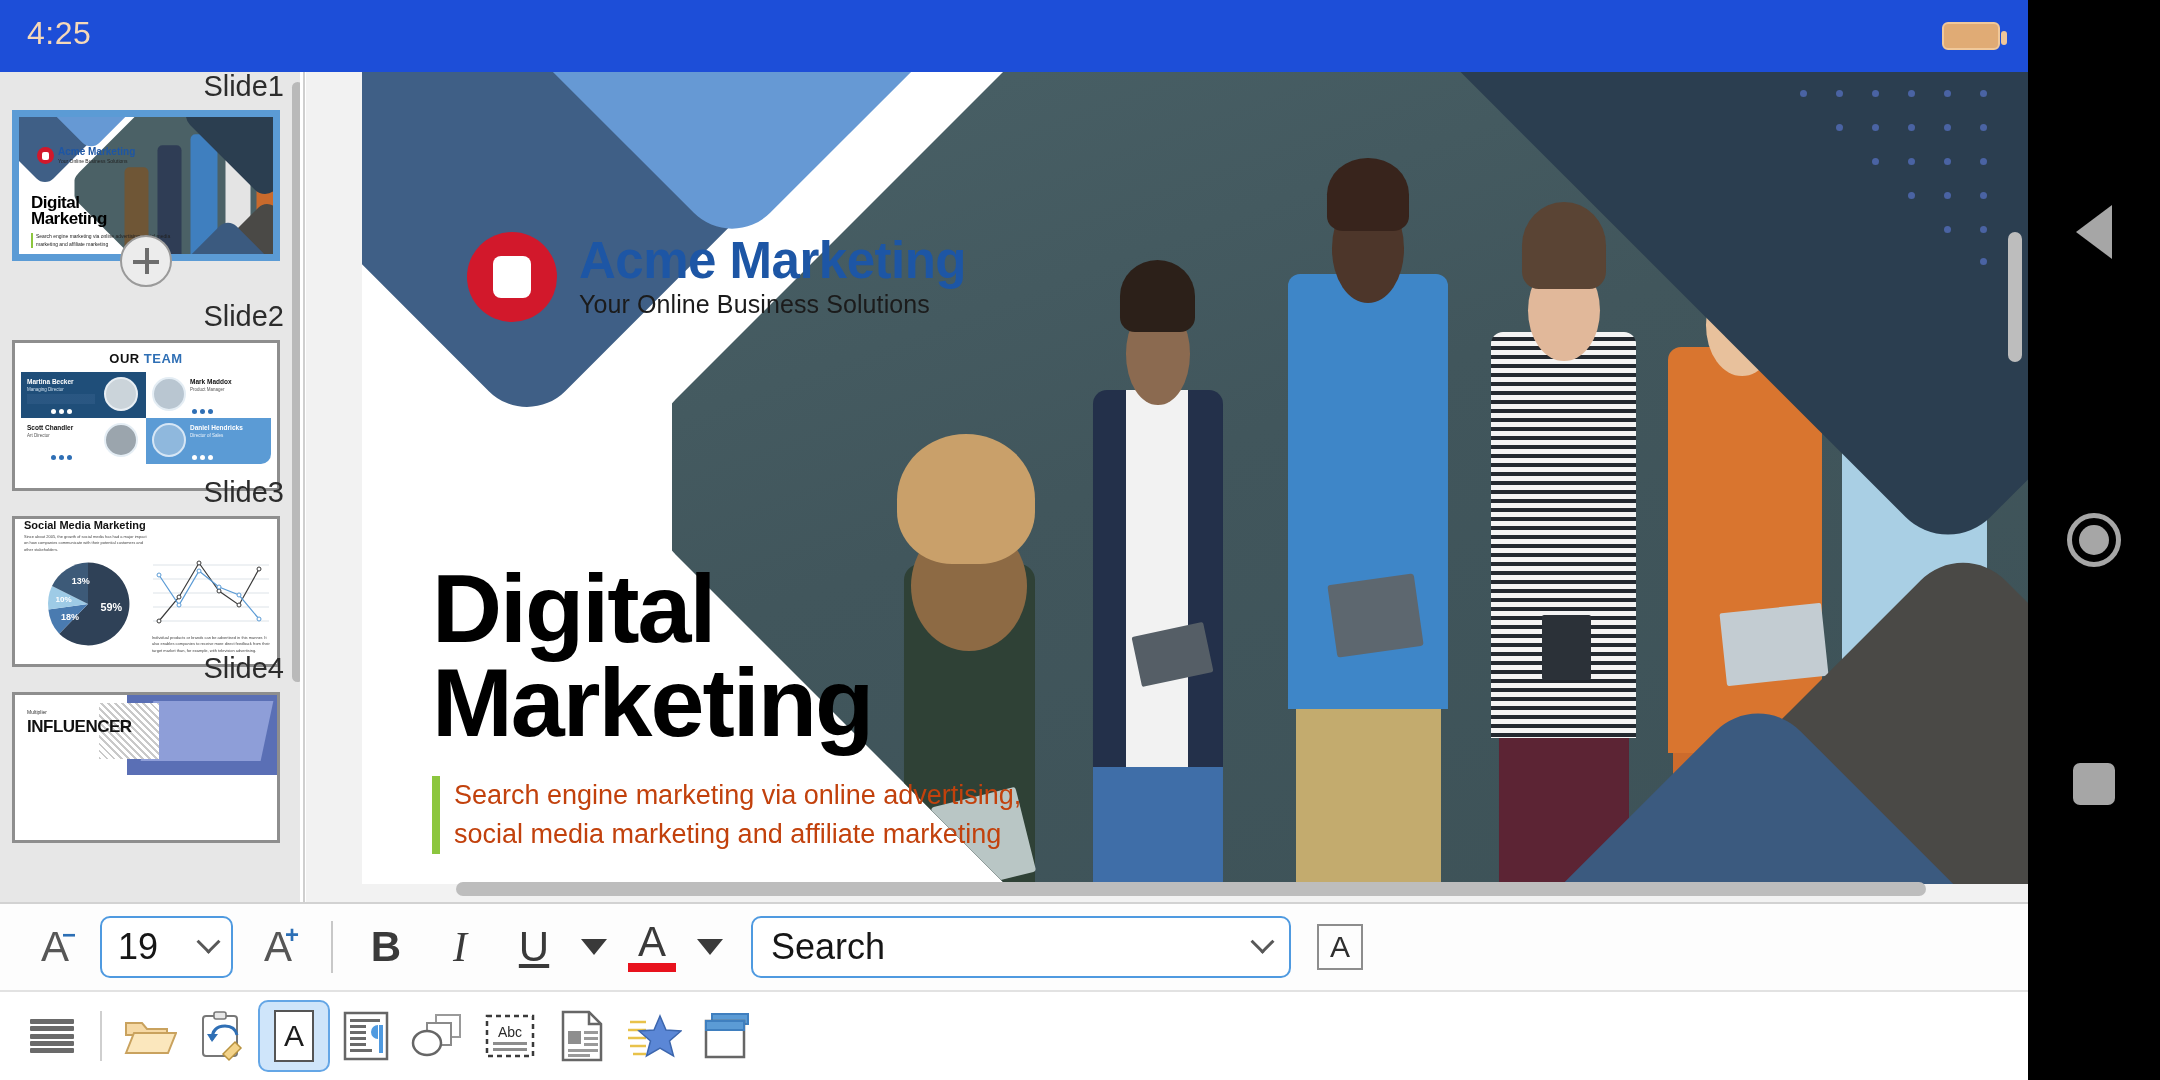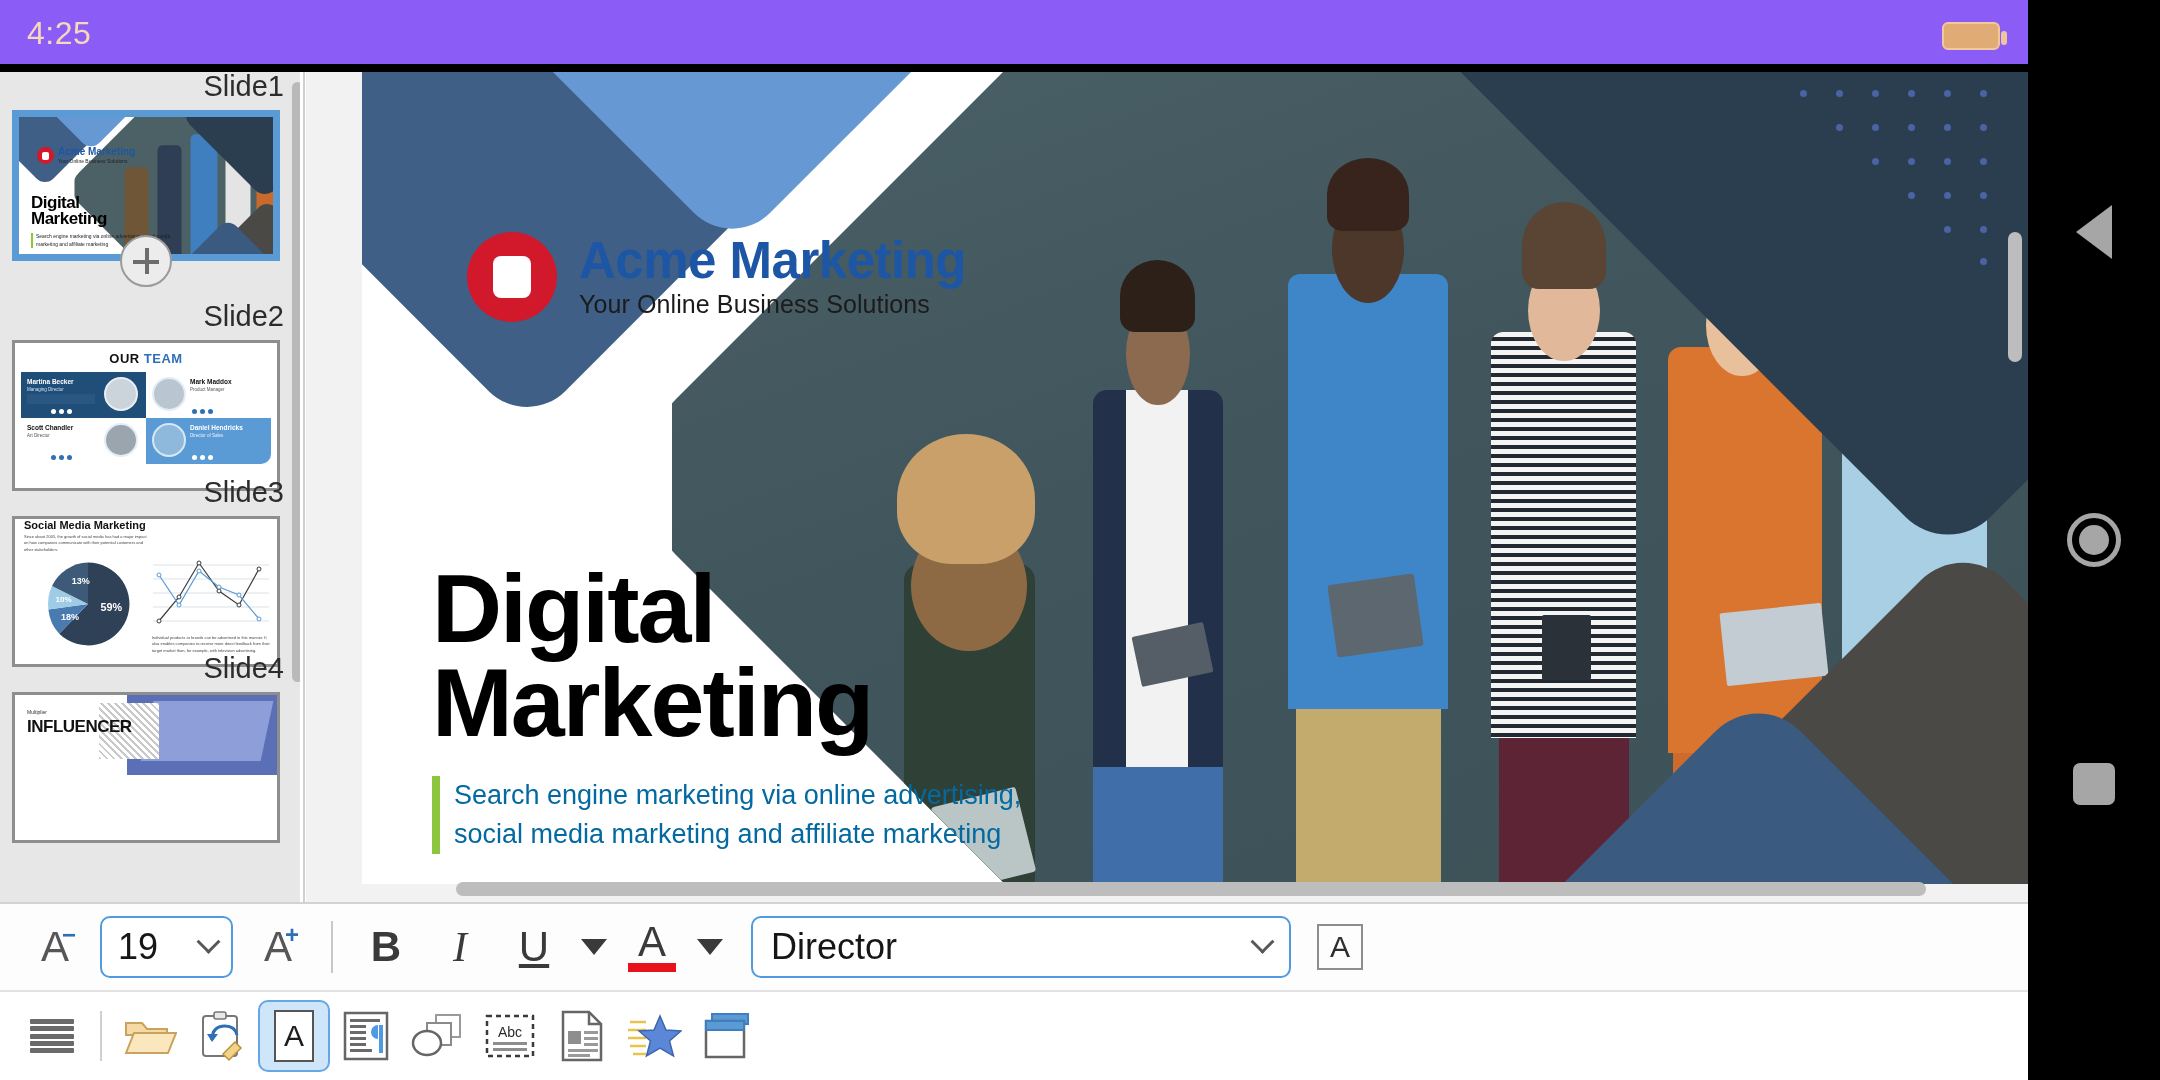--- a/index.html
+++ b/index.html
@@ -7,22 +7,22 @@
     width: 2160px; height: 1080px;
     overflow: hidden;
     background: #000;
     font-family: "Liberation Sans", sans-serif;
   }
   #root { position: relative; width: 2160px; height: 1080px; }
 
   
   .statusbar {
     position: absolute; left: 0; top: 0;
-    width: 2028px; height: 64px;
-    background: #8b5cf6;
+    width: 2028px; height: 72px;
+    background: #1d4ed8;
   }
   .status-time {
     position: absolute; left: 27px; top: 15px;
     font-size: 32px; color: #f6d9b8;
     letter-spacing: .5px;
   }
   .battery {
     position: absolute; right: 28px; top: 22px;
     width: 58px; height: 28px;
     border: 2.5px solid #f0c89a; border-radius: 6px;
@@ -175,21 +175,21 @@
   .logo-tag { font-size: 25px; color: #1b1b1b; margin-top: 4px; letter-spacing: .1px; }
 
   
   .title-block { position: absolute; left: 70px; top: 490px; }
   .slide-title {
     font-size: 97px; font-weight: bold; color: #000;
     line-height: .97; letter-spacing: -2px;
   }
   .subtitle-row { display: flex; margin-top: 26px; }
   .subtitle-bar { width: 8px; background: #8cc63e; margin-right: 14px; flex: none; }
-  .subtitle-text { font-size: 27px; color: #0369a1; line-height: 1.45; }
+  .subtitle-text { font-size: 27px; color: #c2410c; line-height: 1.45; }
 
   
   .canvas-hscroll {
     position: absolute; left: 150px; bottom: 6px;
     width: 1470px; height: 14px;
     background: #bdbdbd; border-radius: 8px;
   }
   .canvas-vscroll {
     position: absolute; right: 6px; top: 160px;
     width: 14px; height: 130px;
@@ -589,21 +589,21 @@
       <div class="fb-btn und-btn">U</div>
       <div class="caret"></div>
 
       <div class="fb-btn fontcolor-btn">
         <span class="fontcolor-A">A</span>
         <span class="fontcolor-swatch"></span>
       </div>
       <div class="caret"></div>
 
       <div class="fontname-box">
-        <span class="fontname-val">Director</span>
+        <span class="fontname-val">Search</span>
         <span class="chev-thin"></span>
       </div>
 
       <div class="styleA-btn">A</div>
     </div>
 
     <div class="bottom-bar">
       <div style="width:16px;flex:none;"></div>
 
       <div class="bb-item">

